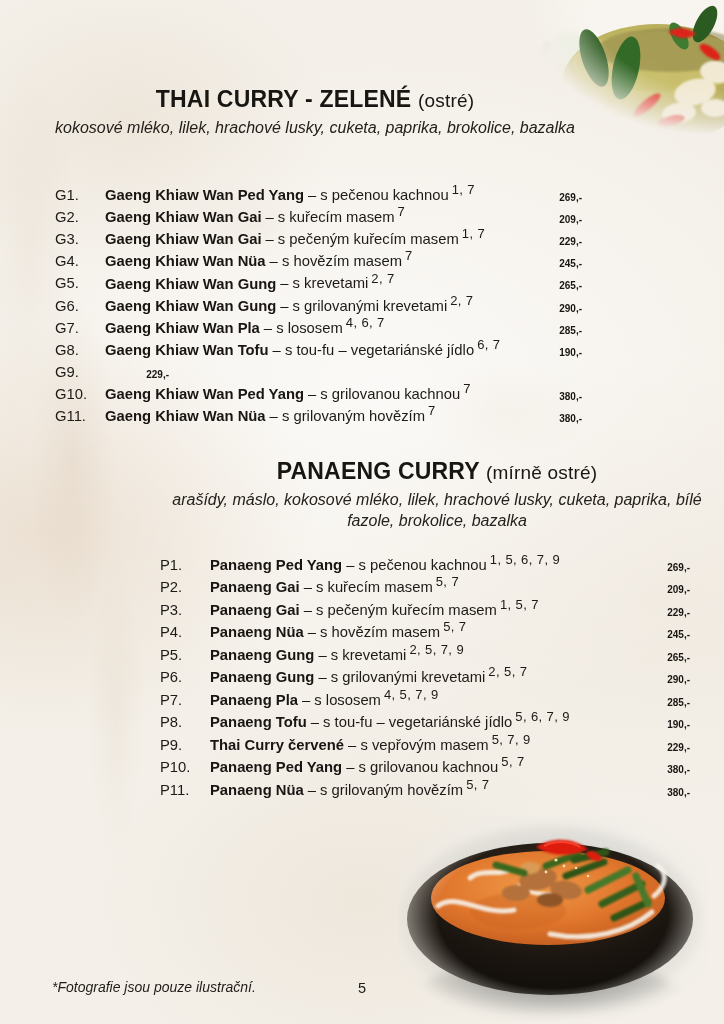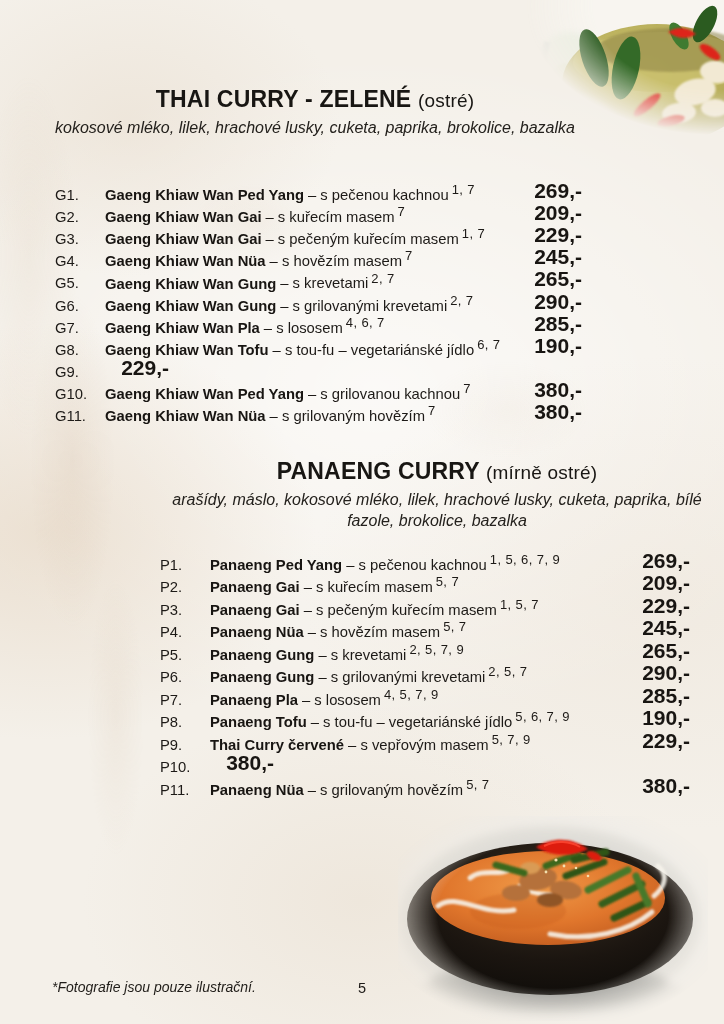--- a/index.html
+++ b/index.html
@@ -33,21 +33,21 @@
   .menu-list{position:absolute;}
   #green-list{left:55px;top:181px;width:527px;}
   #panaeng-list{left:160px;top:550px;width:530px;}
   .menu-row{display:flex;align-items:flex-end;height:22.1px;font-size:14.8px;white-space:nowrap;}
   #panaeng-list .menu-row{height:22.5px;}
   .code{flex:0 0 50px;}
   .body-txt{flex:1 1 auto;}
   .nm{font-weight:700;color:#181512;}
   .ds{margin-left:4px;}
   sup.al{font-size:13px;letter-spacing:.4px;margin-left:3px;}
-  .price{flex:0 0 64px;text-align:right;font-weight:700;font-size:21px;color:#181512;}
+  .price{flex:0 0 64px;text-align:right;font-weight:700;font-size:10px;color:#181512;}
   .footnote{position:absolute;left:52px;top:979px;font-style:italic;font-size:14px;color:#201d19;}
   .page-number{position:absolute;left:0;top:980px;width:724px;text-align:center;font-size:14.5px;}
   .photo-top{position:absolute;top:0;right:0;width:205px;height:140px;
     -webkit-mask-image:radial-gradient(ellipse 120% 120% at 96% 4%, #000 50%, transparent 77%);
             mask-image:radial-gradient(ellipse 120% 120% at 96% 4%, #000 50%, transparent 77%);
     filter:blur(.4px) saturate(1.05);}
   .photo-bottom{position:absolute;left:398px;top:816px;width:310px;height:205px;
     -webkit-mask-image:radial-gradient(ellipse 62% 60% at 50% 48%, #000 60%, transparent 93%);
             mask-image:radial-gradient(ellipse 62% 60% at 50% 48%, #000 60%, transparent 93%);
     filter:blur(.3px);}
@@ -216,20 +216,21 @@
         <span class="body-txt"><b class="nm">Panaeng Tofu</b><span class="ds">– s tou-fu – vegetariánské jídlo</span><sup class="al">5, 6, 7, 9</sup></span>
         <span class="price">190,-</span>
       </div>
     <div class="menu-row">
         <span class="code">P9.</span>
         <span class="body-txt"><b class="nm">Thai Curry červené</b><span class="ds">– s vepřovým masem</span><sup class="al">5, 7, 9</sup></span>
         <span class="price">229,-</span>
       </div>
     <div class="menu-row">
         <span class="code">P10.</span>
+        <span class="body-txt"><b class="nm">Panaeng Ped Yang</b><span class="ds">– s grilovanou kachnou</span><sup class="al">5, 7</sup></span>
         <span class="price">380,-</span>
       </div>
     <div class="menu-row">
         <span class="code">P11.</span>
         <span class="body-txt"><b class="nm">Panaeng Nüa</b><span class="ds">– s grilovaným hovězím</span><sup class="al">5, 7</sup></span>
         <span class="price">380,-</span>
       </div>
   </div>
 
   <div class="photo-bottom">

